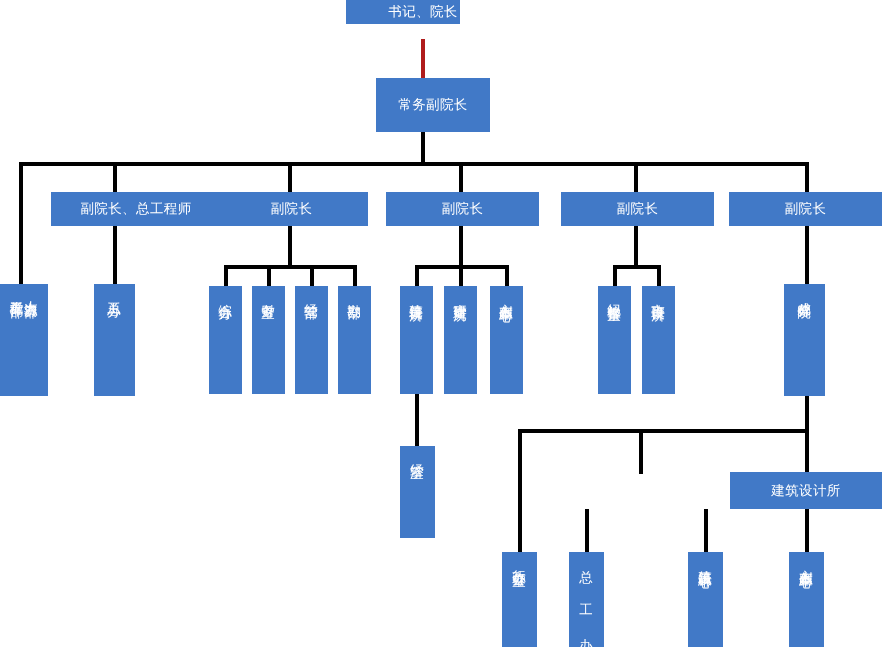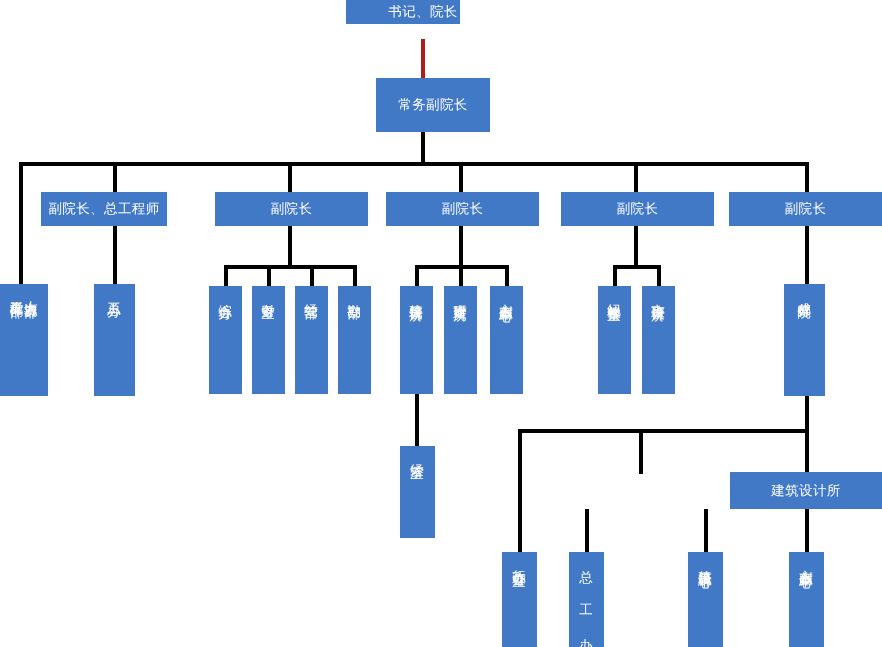--- a/index.html
+++ b/index.html
@@ -122,21 +122,21 @@
   <div class="line" style="left:805px; top:509px; width:4px; height:45px;"></div>
 
   <div class="node h" style="left:346px; top:0px; width:114px; height:24px;padding-left:40px;">
     <span class="label">书记、院长</span>
   </div>
 
   <div class="node h" style="left:366px; top:78px; width:114px; height:54px;margin-left:10px;">
     <span class="label">常务副院长</span>
   </div>
 
-  <div class="node h" style="left:41px; top:192px; width:126px; height:34px;">
+  <div class="node h" style="left:51px; top:192px; width:170px; height:34px;">
     <span class="label">副院长、总工程师</span>
   </div>
   <div class="node h" style="left:215px; top:192px; width:153px; height:34px;">
     <span class="label">副院长</span>
   </div>
   <div class="node h" style="left:386px; top:192px; width:153px; height:34px;">
     <span class="label">副院长</span>
   </div>
   <div class="node h" style="left:561px; top:192px; width:153px; height:34px;">
     <span class="label">副院长</span>

